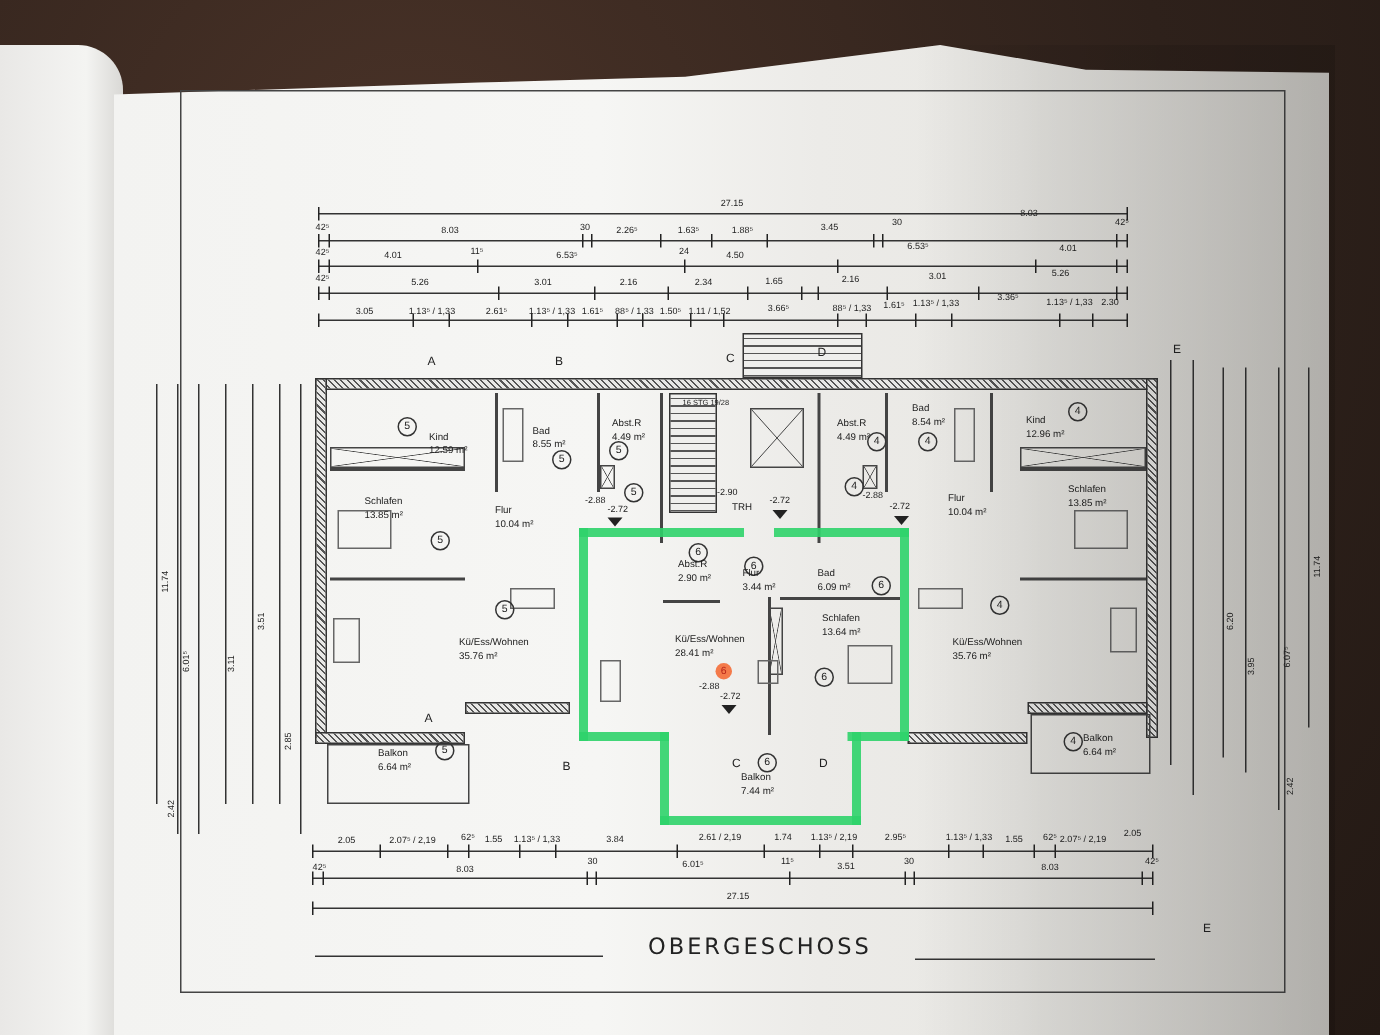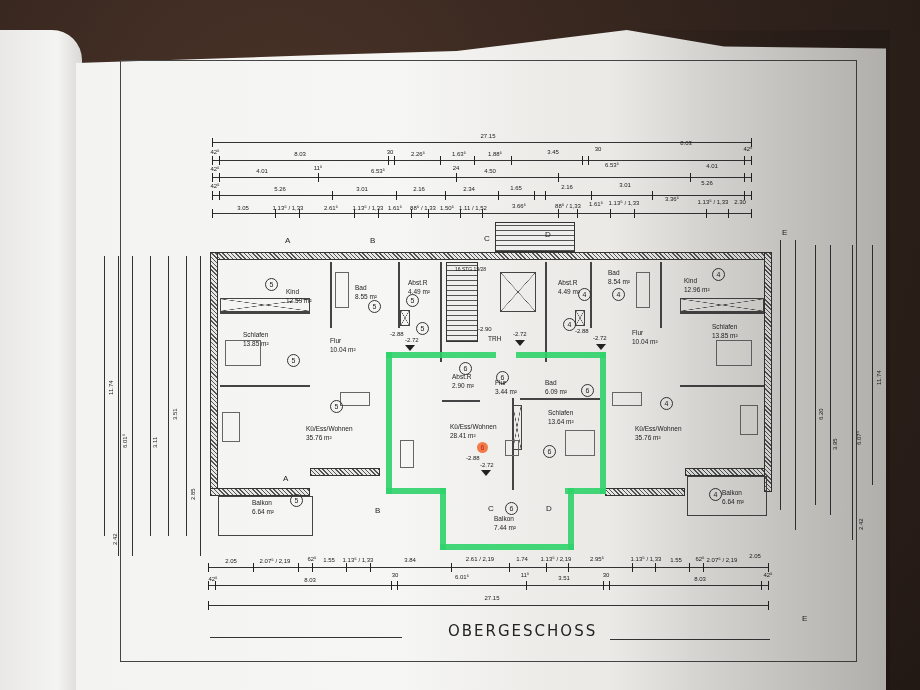--- a/index.html
+++ b/index.html
@@ -28,21 +28,21 @@
   .level{position:absolute;font-size:6px;color:#222;white-space:nowrap;}
   .tri{position:absolute;width:0;height:0;border-left:5px solid transparent;border-right:5px solid transparent;border-top:6px solid #222;}
   .tri.open{border-top-color:transparent;}
   .xbox{position:absolute;border:1px solid #444;box-sizing:border-box;
     background:linear-gradient(to top right,transparent calc(50% - .5px),#444 50%,transparent calc(50% + .5px)),
     linear-gradient(to bottom right,transparent calc(50% - .5px),#444 50%,transparent calc(50% + .5px));}
   .stairs{position:absolute;background:repeating-linear-gradient(0deg,#555 0 1px,#efefed 1px 5px);border:1px solid #333;box-sizing:border-box;}
   .hl-bar{position:absolute;background:#2fd36a;opacity:.9;}
   .orange-mark{position:absolute;width:11px;height:11px;border-radius:50%;background:#f47a4a;color:#b8261a;font-size:7px;text-align:center;line-height:11px;}
   .section-mark{position:absolute;font-size:8px;color:#222;}
-  .title{position:absolute;left:448px;top:622px;font-size:15px;letter-spacing:2px;color:#222;font-family:"DejaVu Sans",sans-serif;}
+  .title{position:absolute;left:432px;top:622px;font-size:15px;letter-spacing:2px;color:#222;font-family:"DejaVu Sans",sans-serif;}
   .title-line{position:absolute;height:1px;background:#333;}
   .furn{position:absolute;border:1px solid #666;box-sizing:border-box;}
 </style>
 </head>
 <body>
 
 <div class="left-page"></div>
 <div class="sheet"></div>
 <div class="frame"></div>
 

